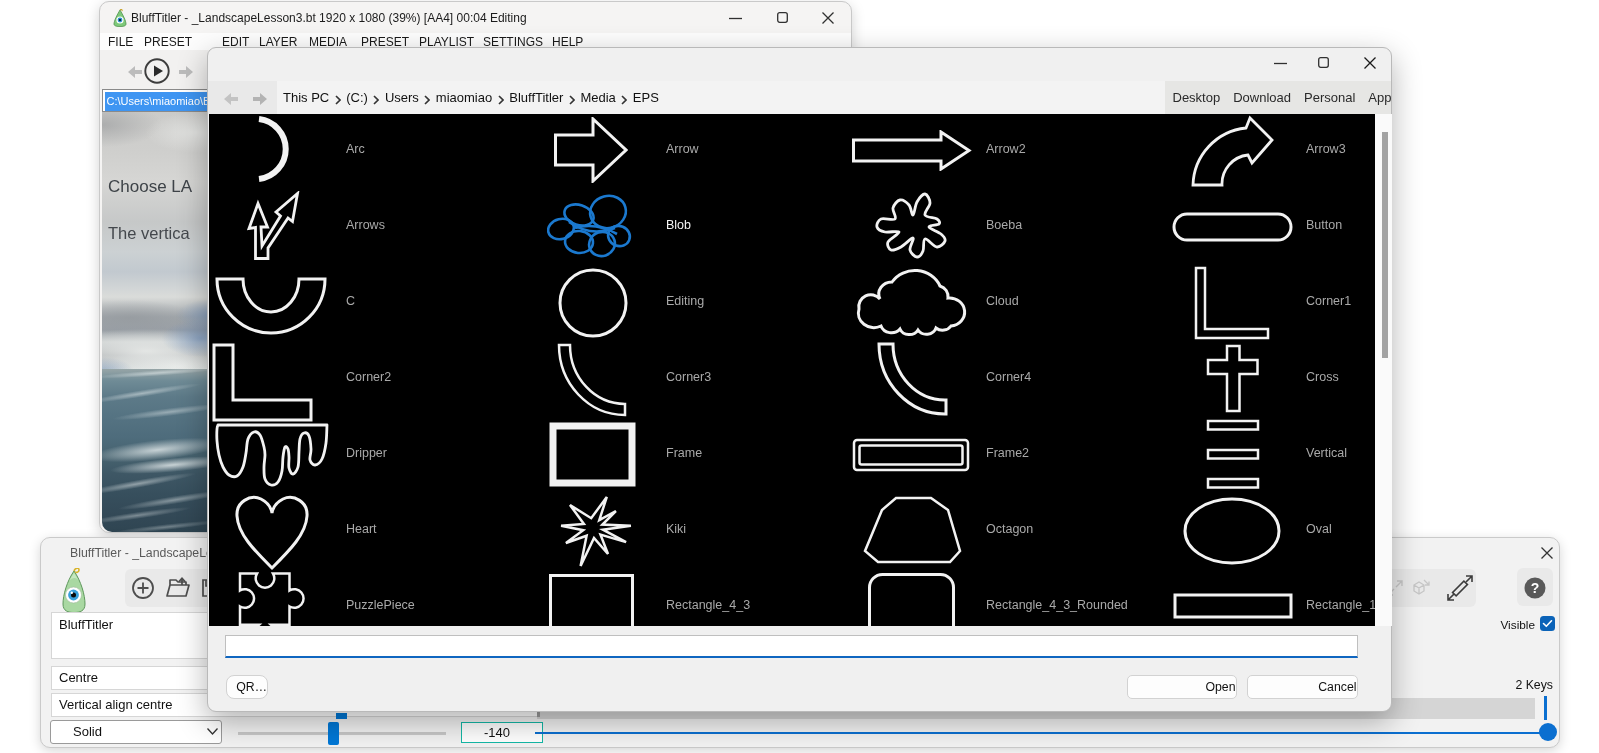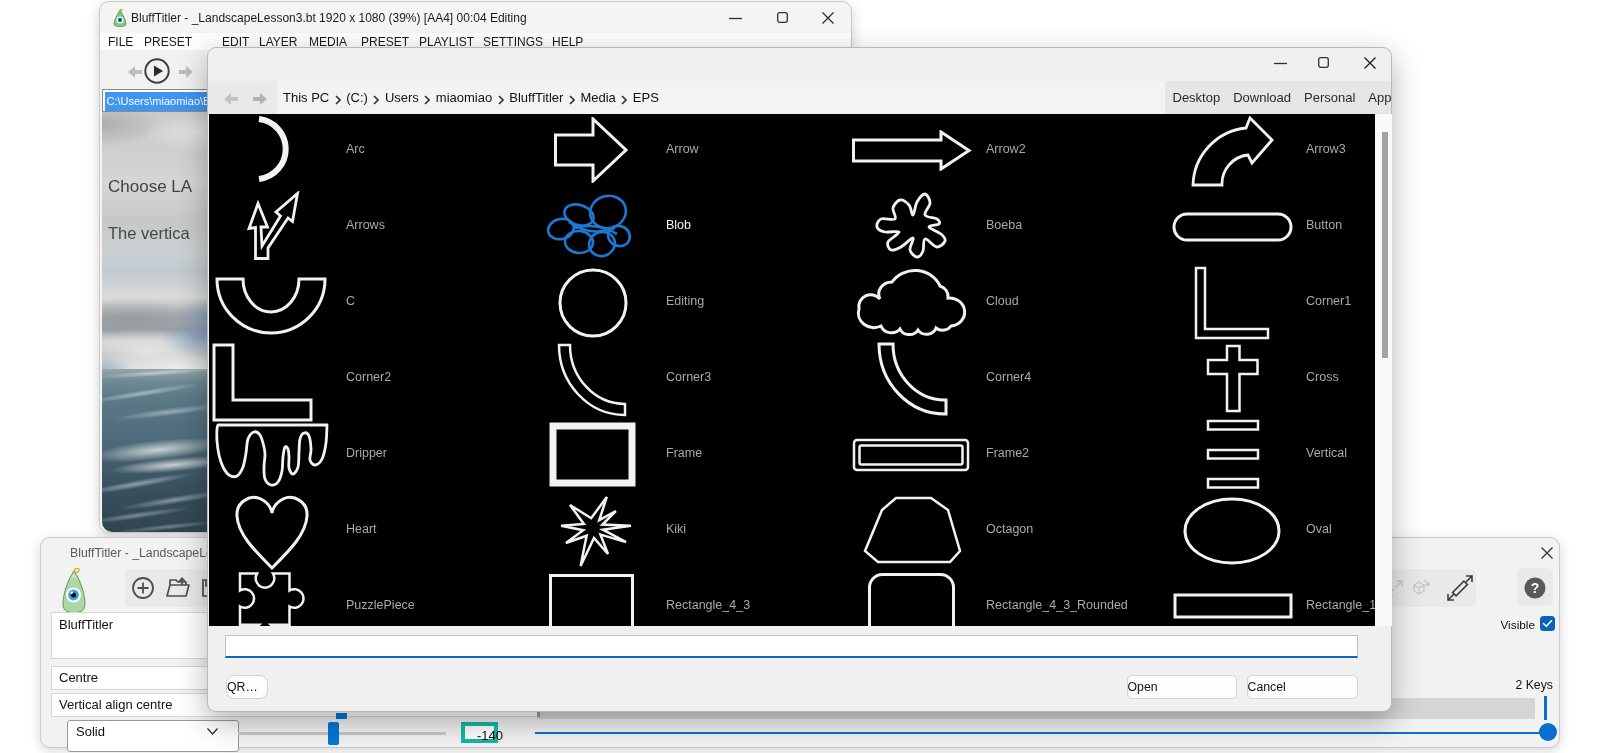--- a/index.html
+++ b/index.html
@@ -43,21 +43,21 @@
 #crumbs{position:absolute;left:75px;top:0;height:33px;display:flex;align-items:center;gap:5.5px;font-size:13px;color:#111;white-space:nowrap}
 #crumbs .sep{width:6px;height:10px;display:inline-block}
 #quick{position:absolute;right:0;top:0;width:226.5px;height:33px;background:#e6e6e4;display:flex;align-items:center;gap:13px;padding-left:8px;font-size:13px;color:#2a2a2a;white-space:nowrap}
 #blackarea{position:absolute;left:1px;top:66px;width:1166px;height:512px;background:#000;overflow:hidden}
 #blackarea svg{position:absolute}
 .lbl{position:absolute;font-size:12.5px;color:#a9a9a9;white-space:nowrap}
 .lbl.sel{color:#f5f5f5}
 #vsb{position:absolute;left:1167px;top:66px;width:17px;height:512px;background:#fafafa}
 #vsb .thumb{position:absolute;left:6.5px;top:18px;width:6px;height:226px;background:#a3a3a3}
 #dlginput{position:absolute;left:16.5px;top:587px;width:1133px;height:23px;background:#fff;border:1px solid #bfbfbf;border-bottom:2.5px solid #0f66c0}
-.btn{position:absolute;height:24px;background:#fdfdfd;border:1px solid #d2d2d2;border-radius:5px;font-size:12.3px;color:#111;text-align:left;line-height:22px}
+.btn{position:absolute;height:24px;background:#fdfdfd;border:1px solid #d2d2d2;border-radius:5px;font-size:12.3px;color:#111;text-align:right;line-height:22px}
 </style></head><body>
 
 <div id="mainwin">
   <div style="position:absolute;left:12px;top:7px"><svg width="16" height="18" viewBox="0 0 16 18">
 <path d="M8,1 C11,6 14,12 14,15 C14,17 11,17.6 8,17.6 C5,17.6 2,17 2,15 C2,12 5,6 8,1 Z" fill="#7ec97a" stroke="#4d8f4a" stroke-width=".8"></path>
 <circle cx="8" cy="11" r="3.6" fill="#fff"></circle>
         <circle cx="8" cy="11" r="2.4" fill="#2f8fd4"></circle>
         <circle cx="8" cy="11" r="1.1" fill="#111"></circle>
 <path d="M8,1 C9,0 10.5,0.4 10,2" fill="none" stroke="#caa52e" stroke-width="1.1"></path>
       </svg></div>
@@ -169,29 +169,29 @@
   <div class="abs" style="left:1406px;top:80px;width:88px;text-align:right;font-size:11.8px;color:#111;white-space:nowrap">Visible</div>
   <div class="abs" style="left:1499px;top:78px"><svg width="15" height="15" viewBox="0 0 15 15">
         <rect x="0" y="0" width="15" height="15" rx="3.5" fill="#0b63b8"></rect>
         <path d="M3.5,7.5 L6.3,10.3 L11.5,4.8" stroke="#fff" stroke-width="1.6" fill="none" stroke-linecap="round" stroke-linejoin="round"></path>
       </svg></div>
   <div class="abs" style="left:1430px;top:140px;width:82px;text-align:right;font-size:12.3px;color:#111;white-space:nowrap">2 Keys</div>
 
   <div class="whitebox" style="left:10px;top:74px;width:600px;height:47px;padding:4px 0 0 7px">BluffTitler</div>
   <div class="whitebox" style="left:10px;top:128px;width:600px;height:24px;line-height:22px;padding-left:7px">Centre</div>
   <div class="whitebox" style="left:10px;top:155px;width:600px;height:24px;line-height:22px;padding-left:7px">Vertical align centre</div>
-  <div class="combo" style="left:26px;top:182px;width:172px;height:32px;line-height:22px;padding-left:8px">Solid</div>
+  <div class="combo" style="left:9px;top:182px;width:172px;height:24px;line-height:22px;padding-left:22px">Solid</div>
   <svg class="abs" style="left:166px;top:190px" width="11" height="7" viewBox="0 0 11 7">
       <path d="M0.5,0.5 L5.5,6 L10.5,0.5" fill="none" stroke="#333" stroke-width="1.3"></path>
     </svg>
 
   <div class="abs" style="left:197px;top:194px;width:208px;height:3px;background:#c8c8c8"></div>
   <div class="abs" style="left:287px;top:184px;width:11px;height:23px;background:#0078d7;border-radius:2px"></div>
   <div class="abs" style="left:295px;top:175px;width:11px;height:6px;background:#0078d7"></div>
-  <div class="whitebox" style="left:420px;top:184px;width:37px;height:21px;border:4px solid #14b8a6;line-height:19px;padding-left:12px">-140</div>
+  <div class="whitebox" style="left:420px;top:184px;width:82px;height:21px;border:1px solid #14b8a6;line-height:19px;padding-left:22px">-140</div>
 
   <div class="abs" style="left:496px;top:160px;width:998px;height:21px;background:#d5d5d5"></div>
   <div class="abs" style="left:496px;top:166px;width:3px;height:13px;background:#9a9a9a"></div>
   <div class="abs" style="left:1503px;top:158px;width:2.5px;height:24px;background:#0b6fd0"></div>
   <div class="abs" style="left:494px;top:193.5px;width:1014px;height:2.5px;background:#0b6fd0"></div>
   <div class="abs" style="left:1498px;top:185px;width:18px;height:18px;border-radius:50%;background:#0b6fd0"></div>
 </div>
 
 <div id="dlg">
   <svg class="abs" style="left:1066px;top:14px" width="13" height="3" viewBox="0 0 13 3">

